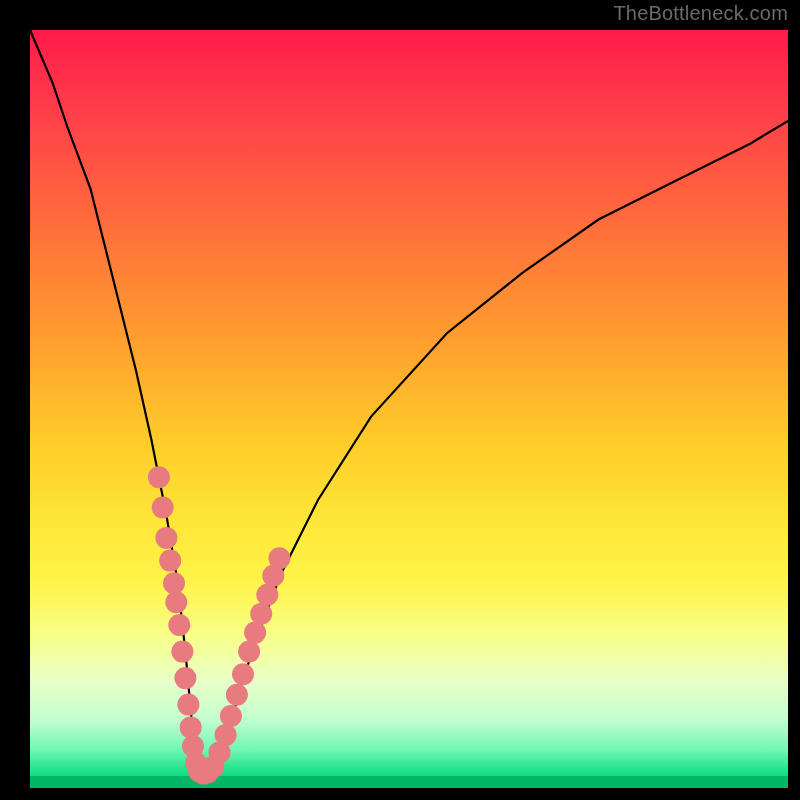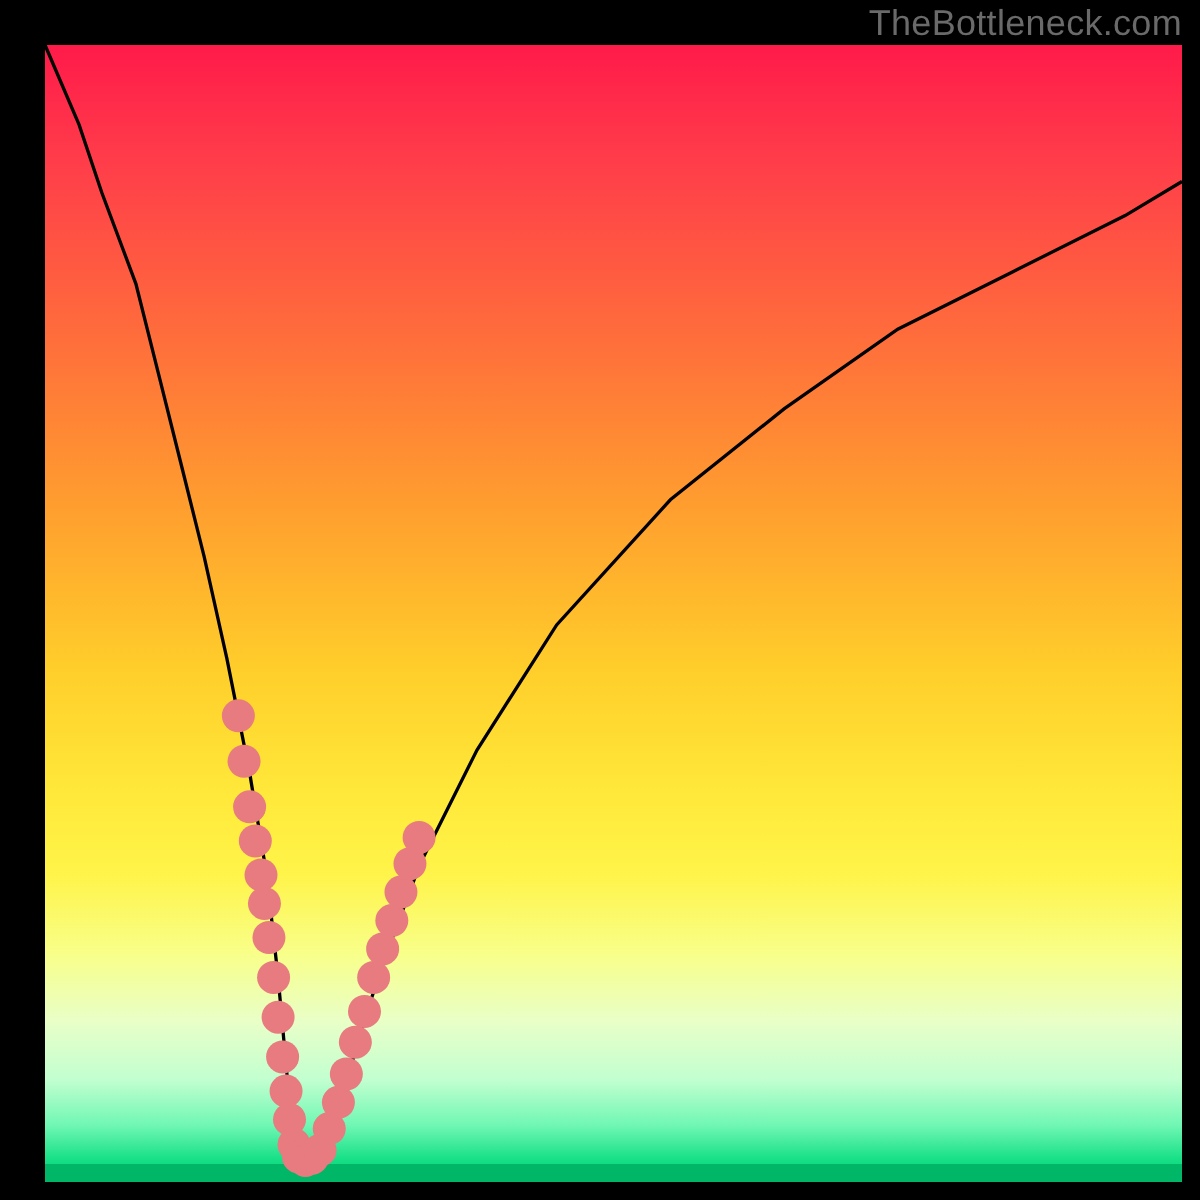--- a/index.html
+++ b/index.html
@@ -40,21 +40,21 @@
     position: absolute;
     left: 0; right: 0; bottom: 0;
     height: 12px;
     background: #00b768;
   }
   .watermark {
     position: absolute;
     top: 2px;
     right: 12px;
     font-family: Arial, Helvetica, sans-serif;
-    font-size: 24px;
+    font-size: 20px;
     color: #6a6a6a;
     letter-spacing: 0.2px;
   }
   svg.overlay {
     position: absolute;
     left: 0; top: 0;
     width: 800px;
     height: 800px;
     pointer-events: none;
   }

